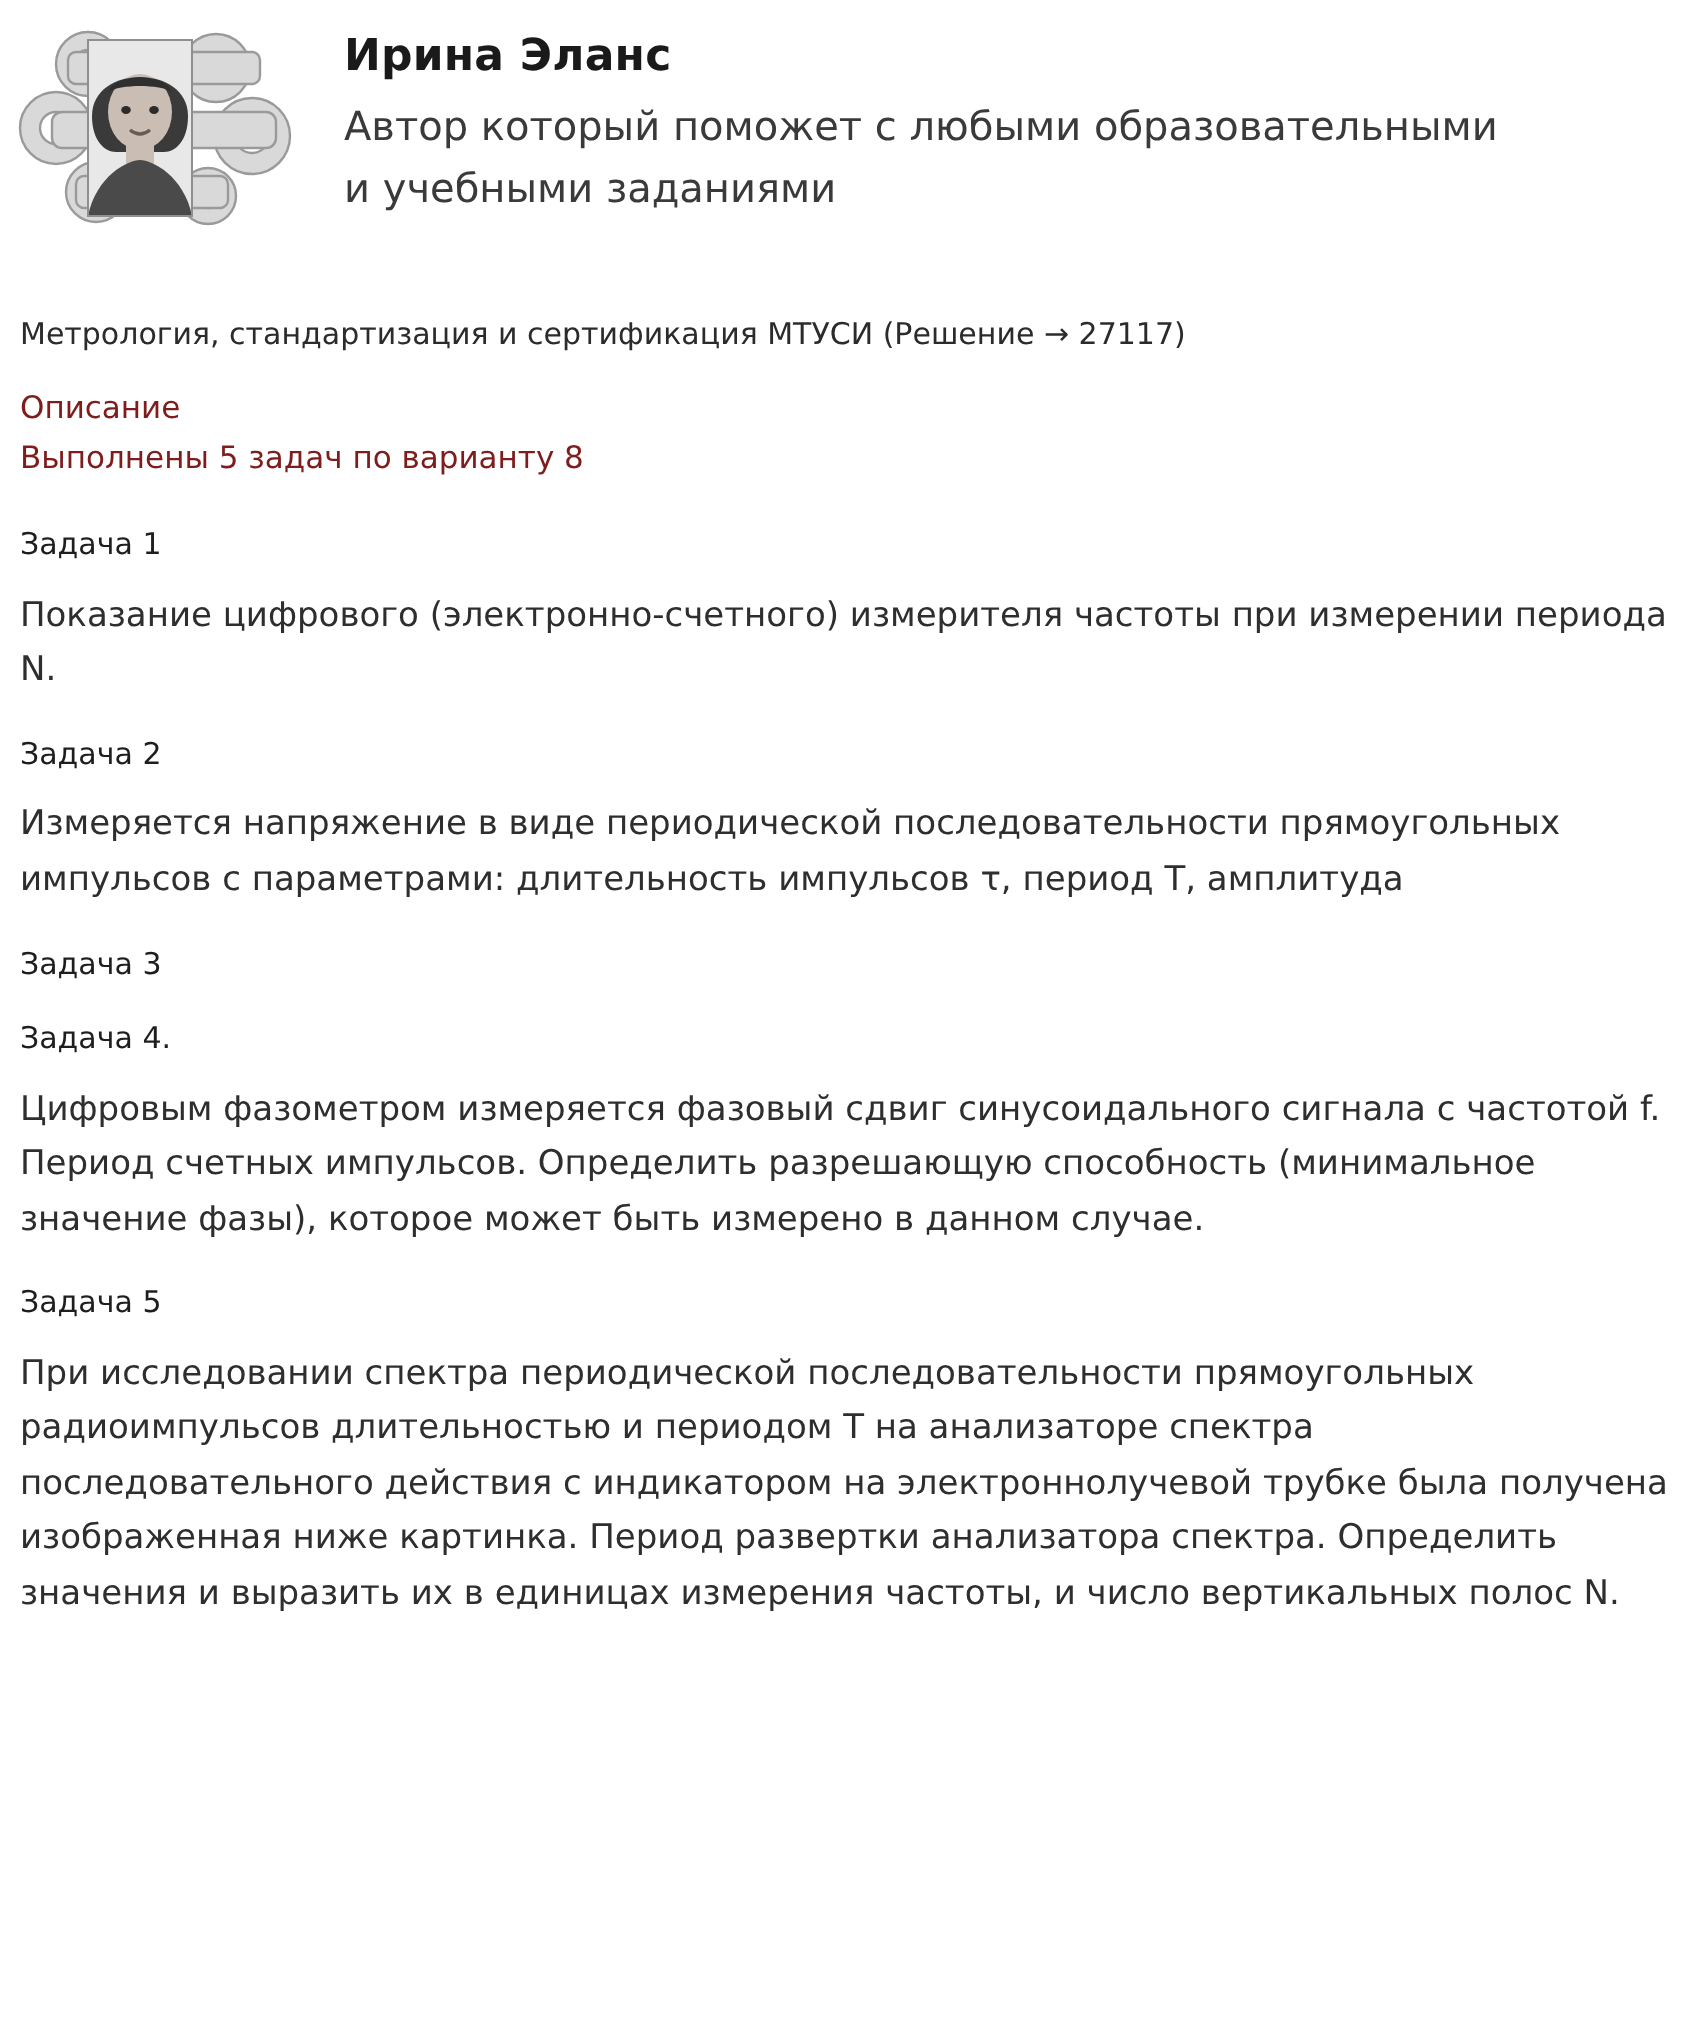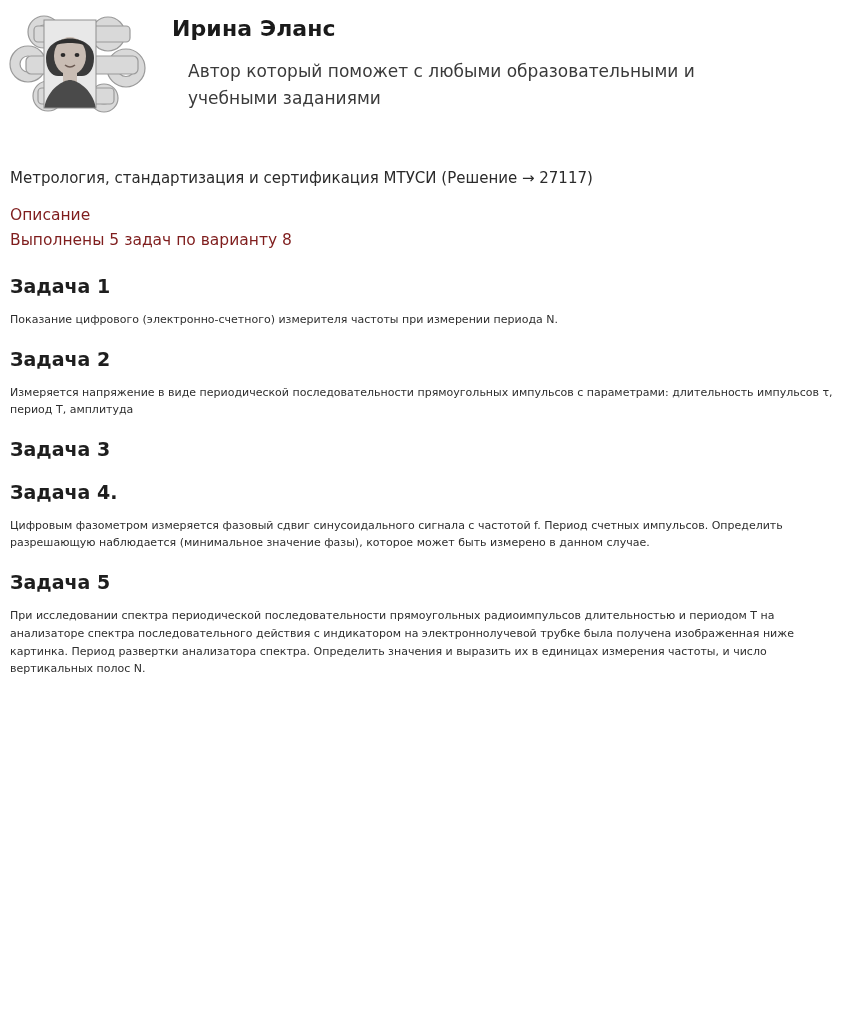--- a/index.html
+++ b/index.html
@@ -44,25 +44,25 @@
   }
   .author-name {
     font-size: 22px;
     font-weight: bold;
     color: #1a1a1a;
     line-height: 1.2;
     margin: 0 0 6px 0;
     letter-spacing: 0.1px;
   }
   .author-desc {
-    font-size: 17px;
+    font-size: 20px;
     color: #3a3a3a;
     line-height: 1.55;
     max-width: 590px;
-    margin: 16px;
+    margin: 0;
   }
 
   
   .doc {
     padding: 0 2px;
     margin-top: 42px;
   }
   .doc-title {
     font-size: 15px;
     color: #2b2b2b;
@@ -78,28 +78,28 @@
     margin: 0;
   }
   .meta-block {
     margin-bottom: 22px;
   }
 
   .task {
     margin-bottom: 18px;
   }
   .task-heading {
-    font-size: 19px;
-    font-weight: bold;
+    font-size: 15px;
+    font-weight: normal;
     color: #1e1e1e;
     margin: 0 0 12px 0;
     line-height: 1.3;
   }
   .task-body {
-    font-size: 11px;
+    font-size: 17px;
     color: #2e2e2e;
     line-height: 1.62;
     margin: 0;
     max-width: 840px;
   }
 </style>
 </head>
 <body>
 
 <div class="page">
@@ -175,21 +175,21 @@
       <div class="task-heading">Задача 2</div>
       <p class="task-body">Измеряется напряжение в виде периодической последовательности прямоугольных импульсов с параметрами: длительность импульсов τ, период T, амплитуда</p>
     </div>
 
     <div class="task">
       <div class="task-heading">Задача 3</div>
     </div>
 
     <div class="task">
       <div class="task-heading">Задача 4.</div>
-      <p class="task-body">Цифровым фазометром измеряется фазовый сдвиг синусоидального сигнала с частотой f. Период счетных импульсов. Определить разрешающую наблюдается (минимальное значение фазы), которое может быть измерено в данном случае.</p>
+      <p class="task-body">Цифровым фазометром измеряется фазовый сдвиг синусоидального сигнала с частотой f. Период счетных импульсов. Определить разрешающую способность (минимальное значение фазы), которое может быть измерено в данном случае.</p>
     </div>
 
     <div class="task">
       <div class="task-heading">Задача 5</div>
       <p class="task-body">При исследовании спектра периодической последовательности прямоугольных радиоимпульсов длительностью и периодом T на анализаторе спектра последовательного действия с индикатором на электроннолучевой трубке была получена изображенная ниже картинка. Период развертки анализатора спектра. Определить значения и выразить их в единицах измерения частоты, и число вертикальных полос N.</p>
     </div>
   </div>
 
 </div>
 

